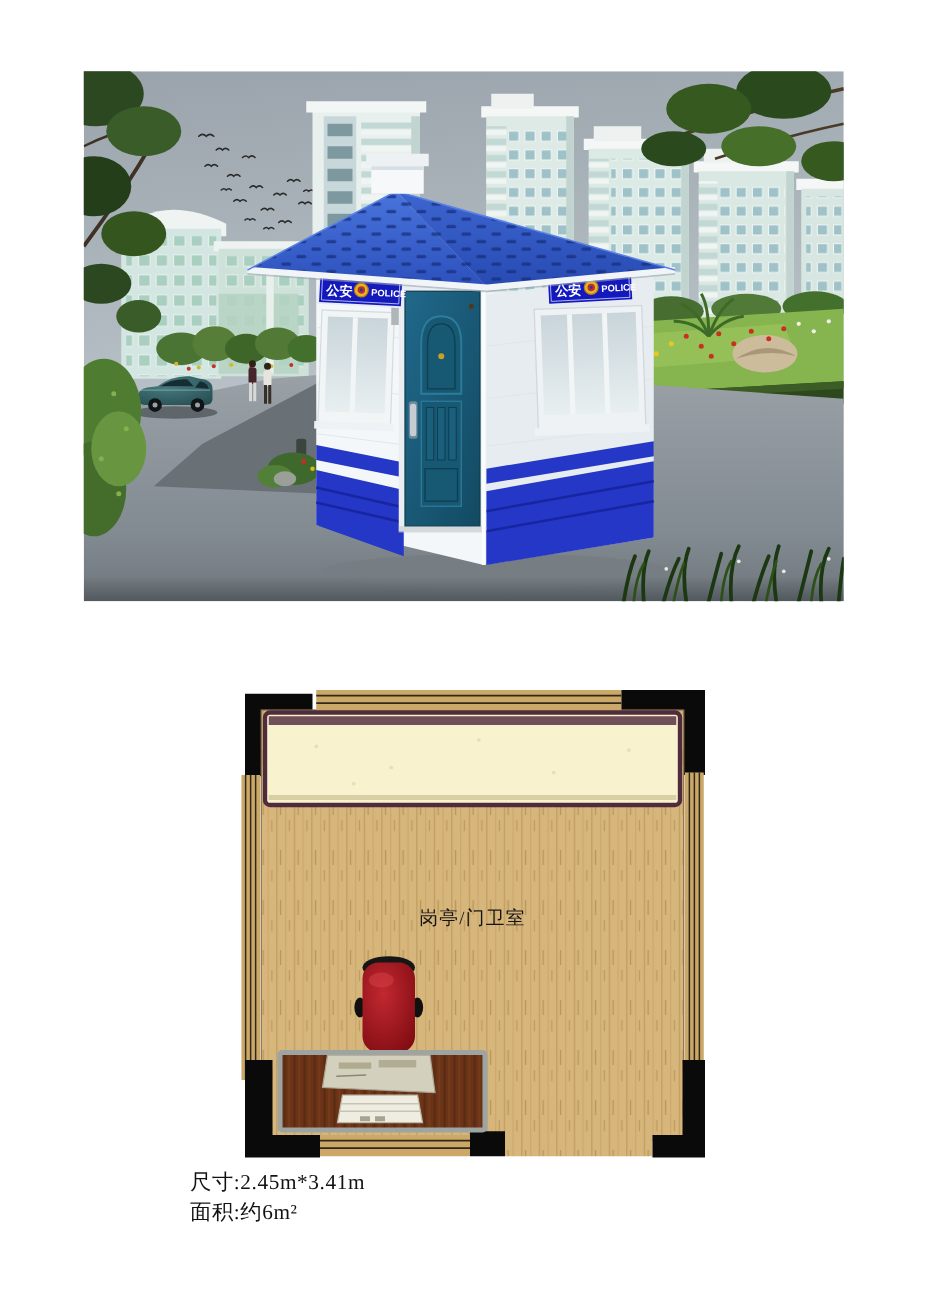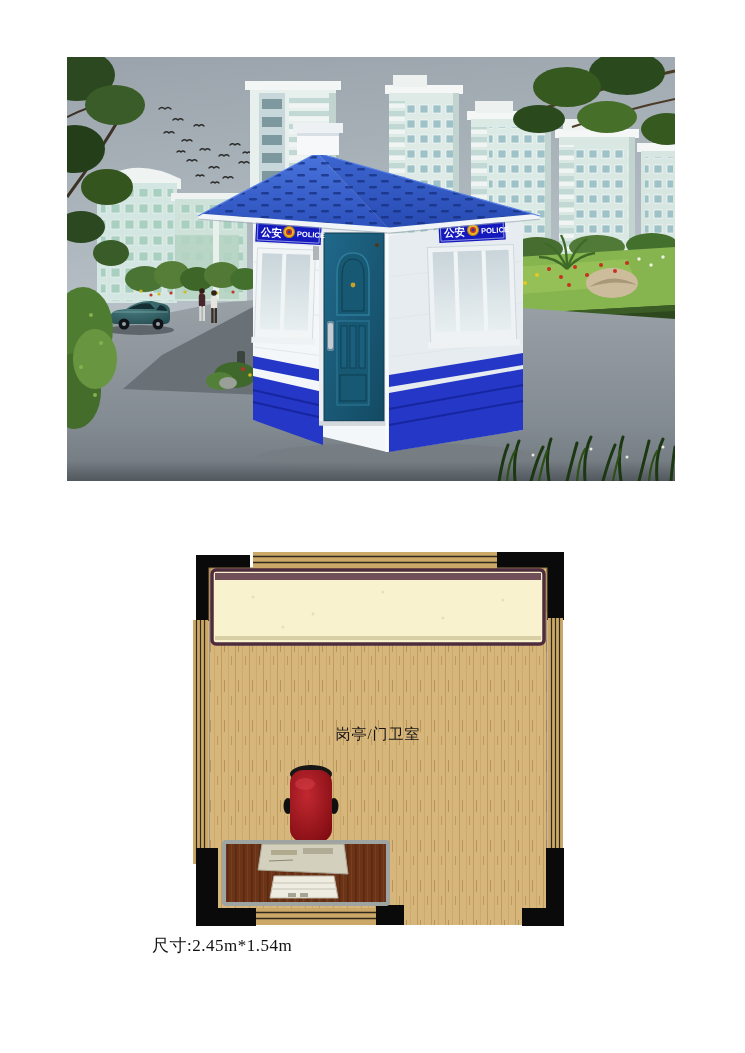--- a/index.html
+++ b/index.html
@@ -508,16 +508,17 @@
       <line x1="76" y1="309" x2="100" y2="308" stroke="#8a8870" stroke-width="1.2"></line>
       <polygon points="81,324 141,324 145,346 77,346" fill="#efede2" stroke="#bcb8a8"></polygon>
       <line x1="80" y1="331" x2="142" y2="331" stroke="#c8c4b4" stroke-width="1.2"></line>
       <line x1="79" y1="337" x2="143" y2="337" stroke="#c8c4b4" stroke-width="1.2"></line>
       <rect x="95" y="341" width="8" height="4" fill="#a8a494"></rect>
         <rect x="107" y="341" width="8" height="4" fill="#a8a494"></rect>
     </g>
   </svg>
 
   <div id="specs">
-    <div>尺寸:2.45m*1.54m</div>
+    <div>尺寸:2.45m*3.41m</div>
+    <div>面积:约6m²</div>
   </div>
 
 </div>
 
 </body></html>

